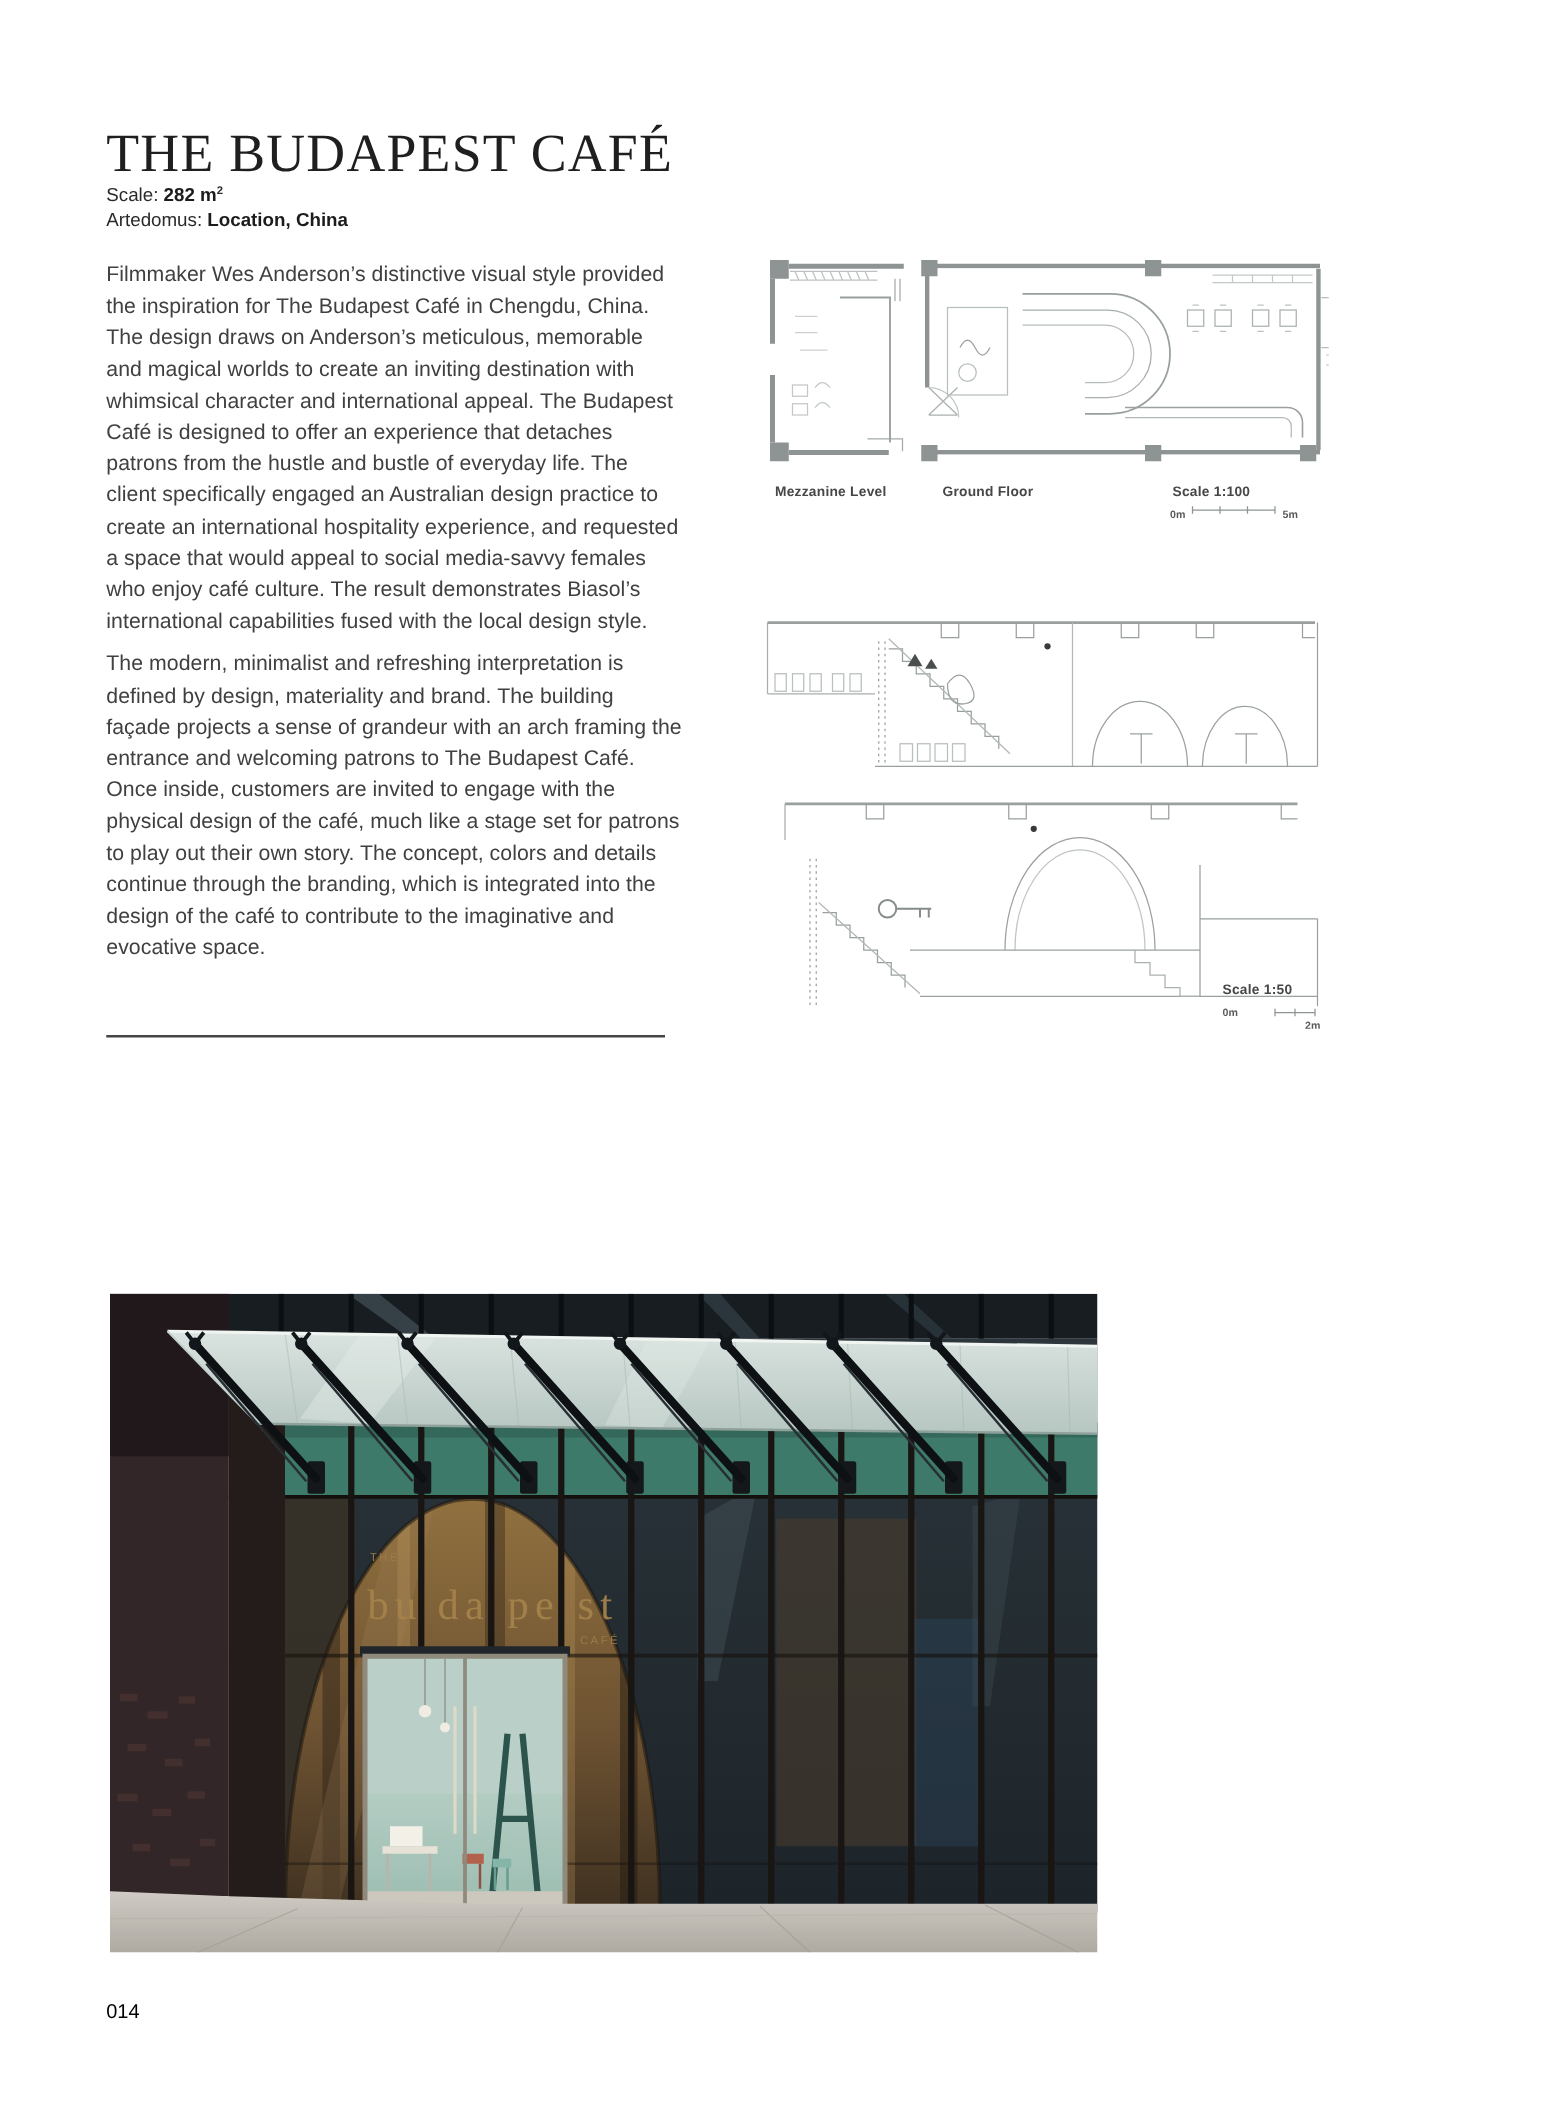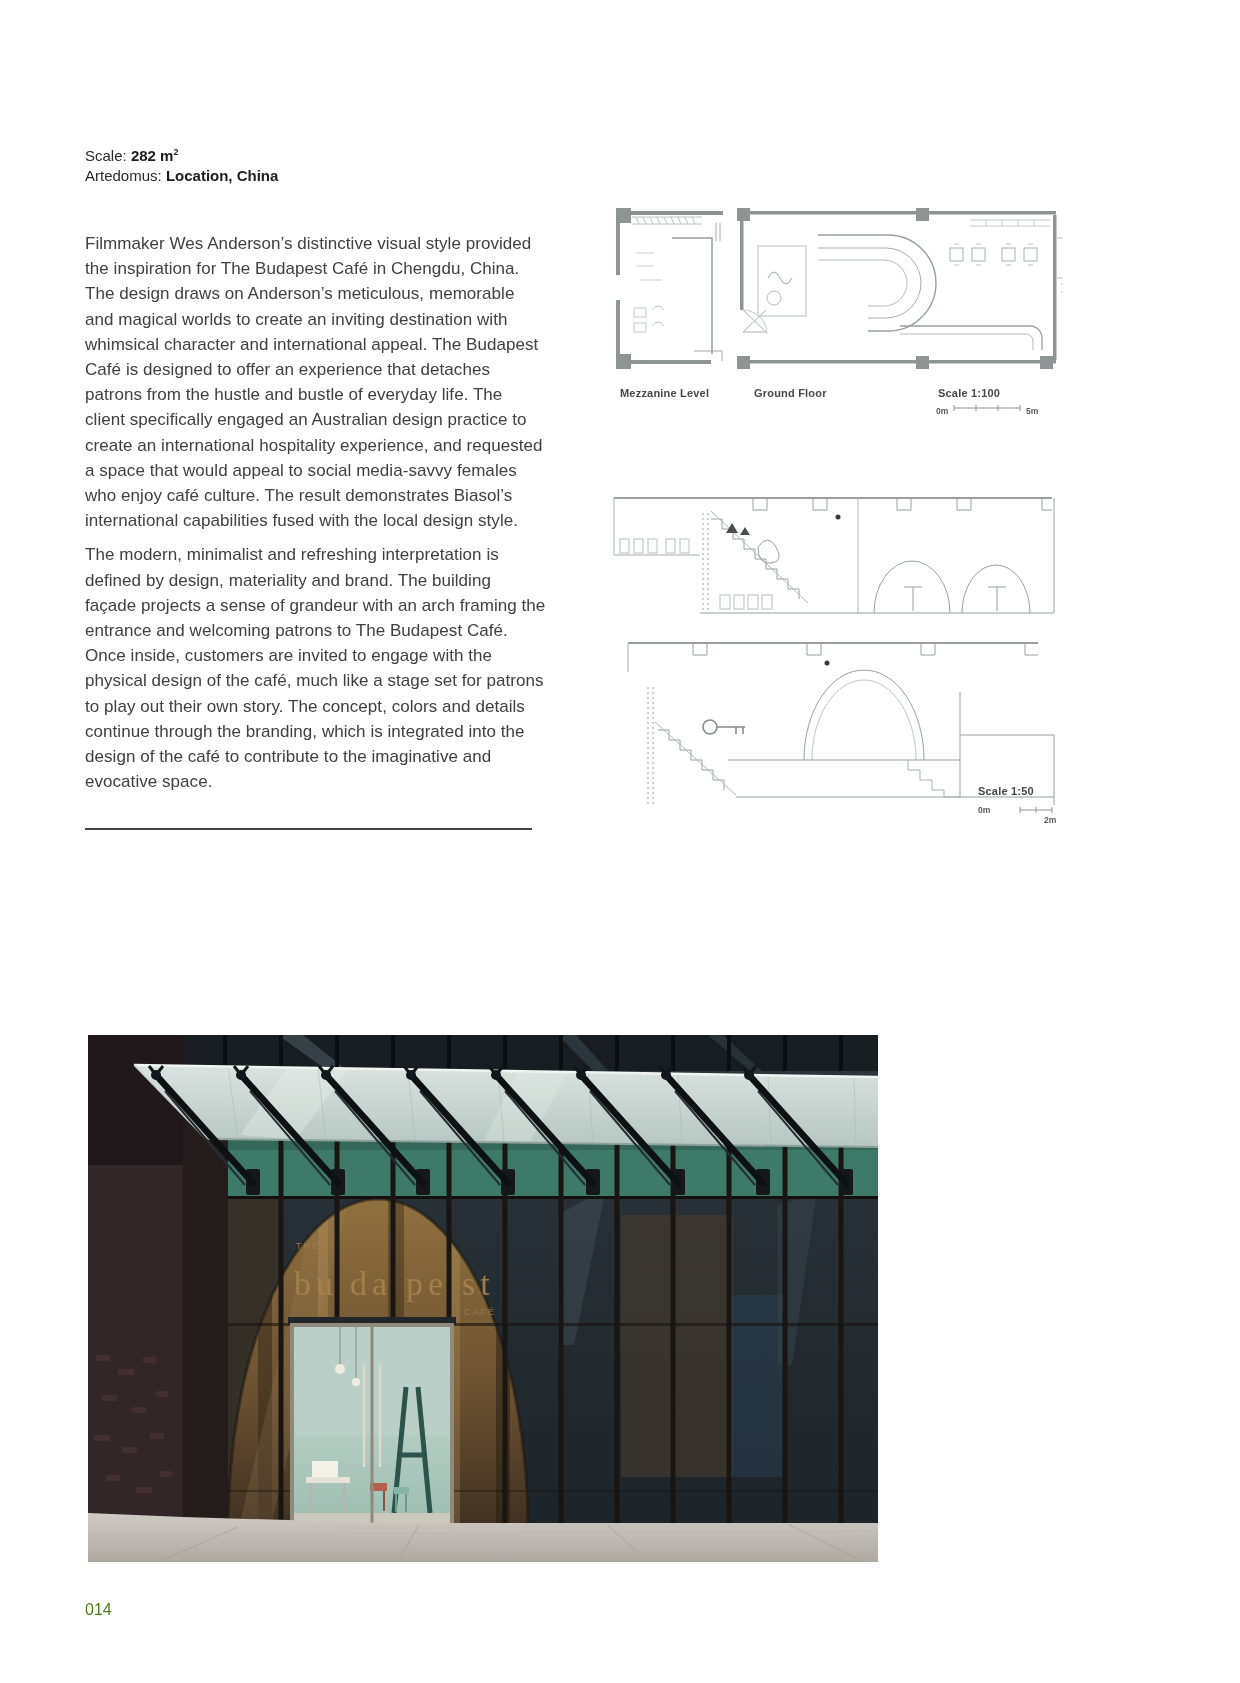--- a/index.html
+++ b/index.html
@@ -4,40 +4,41 @@
 <style>
   html,body{margin:0;padding:0;background:#ffffff;}
   .page{position:relative;width:1240px;height:1683px;background:#fff;overflow:hidden;
         font-family:"Liberation Sans",sans-serif;color:#3c3c3c;}
   .title{position:absolute;left:85px;top:70px;font-family:"Liberation Serif",serif;
          font-size:43px;letter-spacing:1px;color:#1f1f1f;font-weight:400;white-space:nowrap;}
   .meta{position:absolute;left:85px;top:142px;font-size:15px;line-height:20px;color:#2a2a2a;}
   .meta b{color:#1c1c1c;}
   .sup{font-size:9px;vertical-align:6px;font-weight:bold;}
   .body-text{position:absolute;left:85px;top:207px;width:462px;font-size:17px;
-             line-height:25.2px;color:#404040;letter-spacing:0.05px;margin-top:24px;}
+             line-height:25.2px;color:#404040;letter-spacing:0.05px;}
   .body-text p{margin:0 0 9px 0;}
   .rule{position:absolute;left:85px;top:828px;width:447px;border-top:2px solid #454545;}
   .credits{position:absolute;left:85px;top:838px;font-size:15px;line-height:20.5px;color:#2a2a2a;}
   .credits b{color:#161616;}
-  .pagenum{position:absolute;left:85px;top:1601px;font-size:16px;color:#4d7c0f;}
+  .pagenum{position:absolute;left:85px;top:1601px;font-size:16px;color:#000000;}
   .plan1{position:absolute;left:608px;top:202px;}
   .plan2{position:absolute;left:608px;top:455px;}
   .plan3{position:absolute;left:608px;top:627px;}
   .photo{position:absolute;left:88px;top:1035px;width:790px;height:527px;}
   .plabel{font-family:"Liberation Sans",sans-serif;font-size:11px;font-weight:bold;fill:#474747;letter-spacing:0.2px;}
   .pscale{font-family:"Liberation Sans",sans-serif;font-size:8.5px;font-weight:bold;fill:#5a5a5a;}
   .sign-main{font-family:"Liberation Serif",serif;font-size:34px;letter-spacing:5px;fill:#a6834c;opacity:.92;}
   .sign-small{font-family:"Liberation Sans",sans-serif;font-size:9px;letter-spacing:2px;fill:#9c7b46;}
 </style>
 </head>
 <body>
 
 <div class="page">
 
+  <h1 class="title">THE BUDAPEST CAFÉ</h1>
 
   <div class="meta">
     <div>
       <span>Scale:</span>
       <b>282 m</b><span class="sup">2</span>
     </div>
     <div>
       <span>Artedomus:</span>
       <b>Location, China</b>
     </div>

